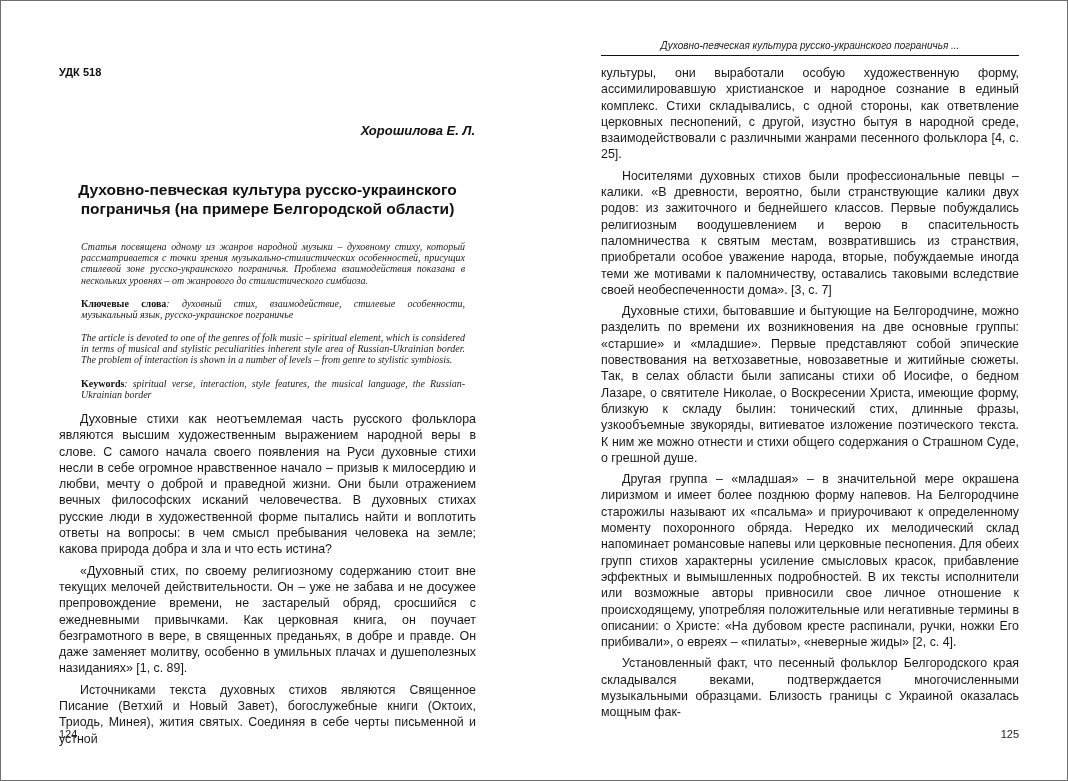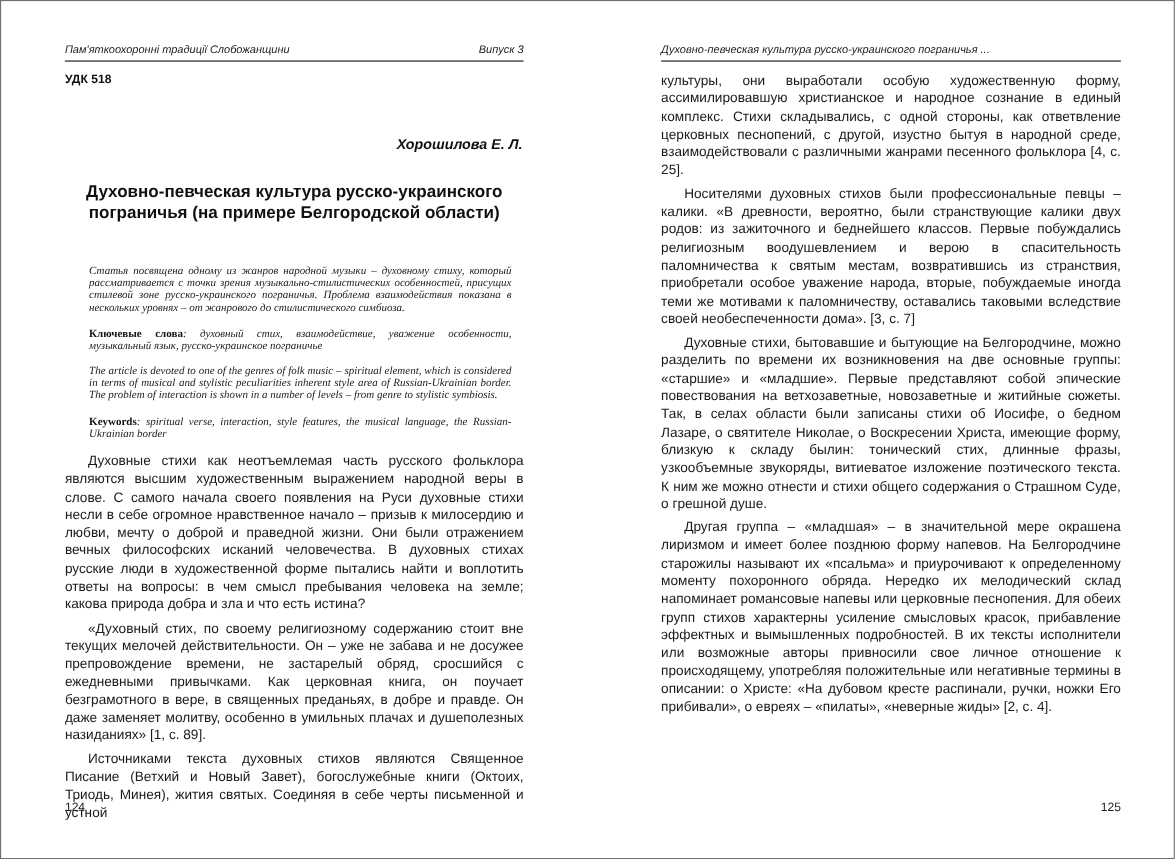--- a/index.html
+++ b/index.html
@@ -12,34 +12,34 @@
     .page.left { left: 0; width: 533px; }
     .page.right { left: 533px; width: 533px; }
 
     .running-head {
       position: absolute; top: 38px; height: 16px;
       border-bottom: 1px solid #111;
       font-family: "Liberation Sans", sans-serif; font-style: italic;
       font-size: 10px; color: #222; line-height: 14px;
     }
     .left .running-head { left: 58px; width: 417px; }
-    .right .running-head { left: 67px; width: 418px; text-align: left; }
+    .right .running-head { left: 67px; width: 418px; text-align: center; }
     .running-head .rh-right { position: absolute; right: 0; top: 0; }
 
     .udk {
       position: absolute; left: 58px; top: 65px;
       font-family: "Liberation Sans", sans-serif; font-weight: bold; font-size: 11px; color: #111;
     }
     .author {
       position: absolute; right: 59px; top: 122px;
       font-family: Liberation Sans, sans-serif; font-weight: bold; font-style: italic;
       font-size: 13px; color: #111;
     }
     .title {
-      position: absolute; left: 58px; width: 417px; top: 164px; text-align: center;
+      position: absolute; left: 58px; width: 417px; top: 179px; text-align: center;
       font-family: "Liberation Sans", sans-serif; font-weight: bold; font-size: 15.5px;
       line-height: 19px; color: #111;
     }
     .abstract {
       position: absolute; left: 80px; width: 384px;
       font-family: Liberation Serif, serif; font-size: 10px; line-height: 11.2px;
       color: #222; text-align: justify;
     }
     .abstract .it { font-style: italic; }
     .abstract b { font-style: normal; font-weight: bold; color: #111; }
@@ -64,34 +64,30 @@
     }
     .left .page-number { left: 58px; }
     .right .page-number { right: 48px; }
   </style>
 </head>
 <body>
 
 <div class="spread">
 
   <div class="page left">
-    <div class="running-head">
-      <span>Пам'яткоохоронні традиції Слобожанщини</span>
-      <span class="rh-right">Випуск 3</span>
-    </div>
 
     <div class="udk">УДК 518</div>
     <div class="author">Хорошилова Е. Л.</div>
     <div class="title">Духовно-певческая культура русско-украинского пограничья (на примере Белгородской области)</div>
 
     <div class="abstract abs-ru it">
       <span class="it">Статья посвящена одному из жанров народной музыки – духовному стиху, который рассматривается с точки зрения музыкально-стилистических особенностей, присущих стилевой зоне русско-украинского пограничья. Проблема взаимодействия показана в нескольких уровнях – от жанрового до стилистического симбиоза.</span>
     </div>
     <div class="abstract kw-ru">
-      <b>Ключевые слова</b><span class="it">: духовный стих, взаимодействие, уважение особенности, музыкальный язык, русско-украинское пограничье</span>
+      <b>Ключевые слова</b><span class="it">: духовный стих, взаимодействие, стилевые особенности, музыкальный язык, русско-украинское пограничье</span>
     </div>
     <div class="abstract abs-en">
       <span class="it">The article is devoted to one of the genres of folk music – spiritual element, which is considered in terms of musical and stylistic peculiarities inherent style area of Russian-Ukrainian border. The problem of interaction is shown in a number of levels – from genre to stylistic symbiosis.</span>
     </div>
     <div class="abstract kw-en">
       <b>Keywords</b><span class="it">: spiritual verse, interaction, style features, the musical language, the Russian-Ukrainian border</span>
     </div>
 
     <div class="body-text">
       <p>Духовные стихи как неотъемлемая часть русского фольклора являются высшим художественным выражением народной веры в слове. С самого начала своего появления на Руси духовные стихи несли в себе огромное нравственное начало – призыв к милосердию и любви, мечту о доброй и праведной жизни. Они были отражением вечных философских исканий человечества. В духовных стихах русские люди в художественной форме пытались найти и воплотить ответы на вопросы: в чем смысл пребывания человека на земле; какова природа добра и зла и что есть истина?</p>
@@ -103,18 +99,19 @@
   </div>
 
   <div class="page right">
     <div class="running-head">Духовно-певческая культура русско-украинского пограничья ...</div>
 
     <div class="body-text">
       <p class="cont">культуры, они выработали особую художественную форму, ассимилировавшую христианское и народное сознание в единый комплекс. Стихи складывались, с одной стороны, как ответвление церковных песнопений, с другой, изустно бытуя в народной среде, взаимодействовали с различными жанрами песенного фольклора [4, с. 25].</p>
       <p>Носителями духовных стихов были профессиональные певцы – калики. «В древности, вероятно, были странствующие калики двух родов: из зажиточного и беднейшего классов. Первые побуждались религиозным воодушевлением и верою в спасительность паломничества к святым местам, возвратившись из странствия, приобретали особое уважение народа, вторые, побуждаемые иногда теми же мотивами к паломничеству, оставались таковыми вследствие своей необеспеченности дома». [3, с. 7]</p>
       <p>Духовные стихи, бытовавшие и бытующие на Белгородчине, можно разделить по времени их возникновения на две основные группы: «старшие» и «младшие». Первые представляют собой эпические повествования на ветхозаветные, новозаветные и житийные сюжеты. Так, в селах области были записаны стихи об Иосифе, о бедном Лазаре, о святителе Николае, о Воскресении Христа, имеющие форму, близкую к складу былин: тонический стих, длинные фразы, узкообъемные звукоряды, витиеватое изложение поэтического текста. К ним же можно отнести и стихи общего содержания о Страшном Суде, о грешной душе.</p>
       <p>Другая группа – «младшая» – в значительной мере окрашена лиризмом и имеет более позднюю форму напевов. На Белгородчине старожилы называют их «псальма» и приурочивают к определенному моменту похоронного обряда. Нередко их мелодический склад напоминает романсовые напевы или церковные песнопения. Для обеих групп стихов характерны усиление смысловых красок, прибавление эффектных и вымышленных подробностей. В их тексты исполнители или возможные авторы привносили свое личное отношение к происходящему, употребляя положительные или негативные термины в описании: о Христе: «На дубовом кресте распинали, ручки, ножки Его прибивали», о евреях – «пилаты», «неверные жиды» [2, с. 4].</p>
+      <p>Установленный факт, что песенный фольклор Белгородского края складывался веками, подтверждается многочисленными музыкальными образцами. Близость границы с Украиной оказалась мощным фак-</p>
     </div>
 
     <div class="page-number">125</div>
   </div>
 
 </div>
 
 </body></html>

